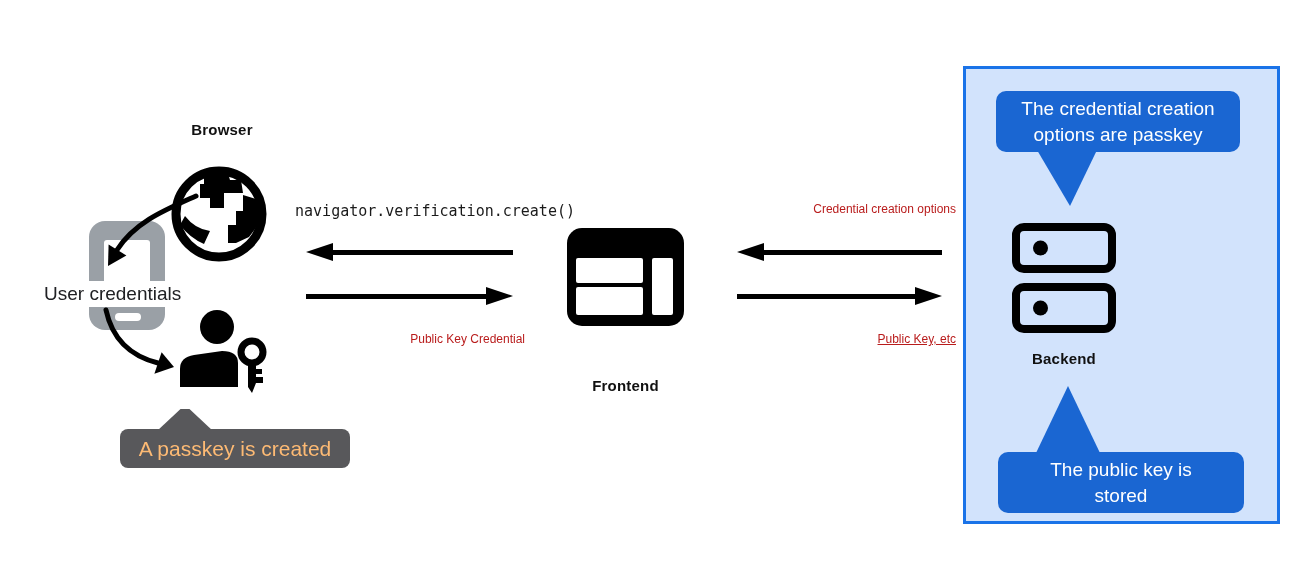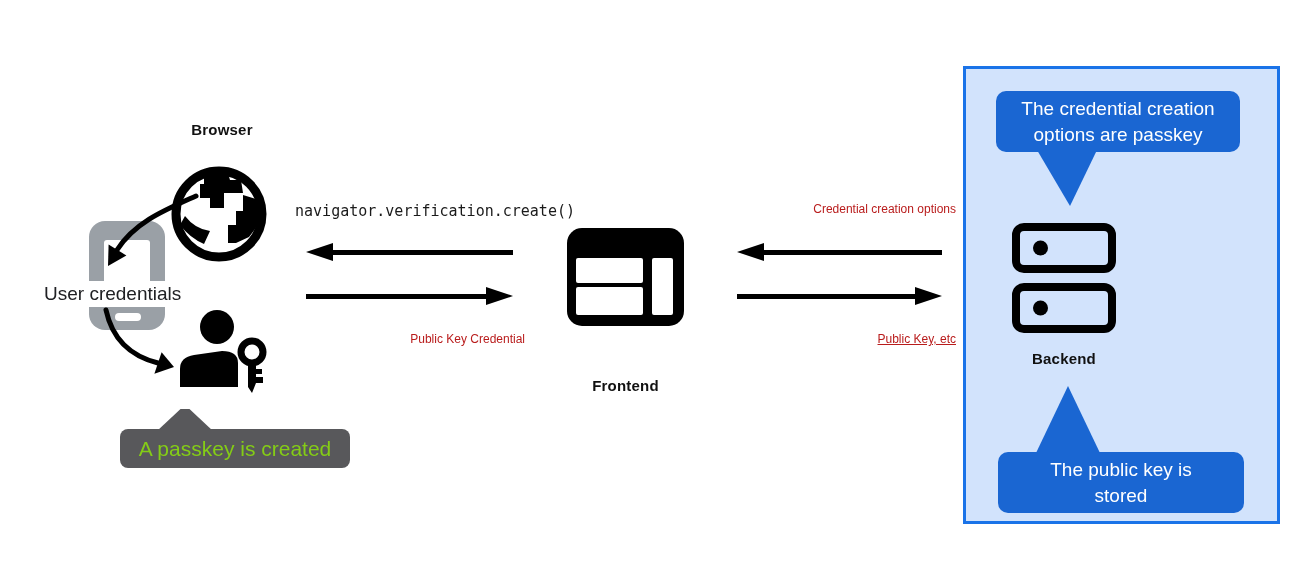--- a/index.html
+++ b/index.html
@@ -48,21 +48,21 @@
 
   
   .frontend-icon { left:567px; top:228px; width:117px; height:98px; background:#000; border-radius:15px; }
   .frontend-icon .cell { position:absolute; background:#ffffff; border-radius:2px; }
   .fe-cell-a { left:9px;  top:30px; width:67px; height:25px; }
   .fe-cell-b { left:9px;  top:59px; width:67px; height:28px; }
   .fe-cell-c { left:85px; top:30px; width:21px; height:57px; }
 
   
   .tooltip { left:120px; top:429px; width:230px; height:39px; background:#58585b; border-radius:8px;
-             color:#84cc16; font-size:21px; display:flex; align-items:center; justify-content:center; }
+             color:#fdba74; font-size:21px; display:flex; align-items:center; justify-content:center; }
   .tooltip-pointer { left:157px; top:409px; width:56px; height:22px; background:#58585b;
                      clip-path:polygon(0 100%, 42% 0, 58% 0, 100% 100%); }
 
   
   .backend-panel { left:963px; top:66px; width:317px; height:458px;
                    background:#d2e3fc; border:3px solid #1a73e8; }
   .bubble { position:absolute; background:#1a66d2; border-radius:10px; color:#fff; font-size:19px;
             line-height:26px; text-align:center; display:flex; align-items:center; justify-content:center; }
   .bubble-top    { left:30px; top:22px;  width:244px; height:61px; }
   .bubble-top span    { display:inline-block; max-width:218px; }

